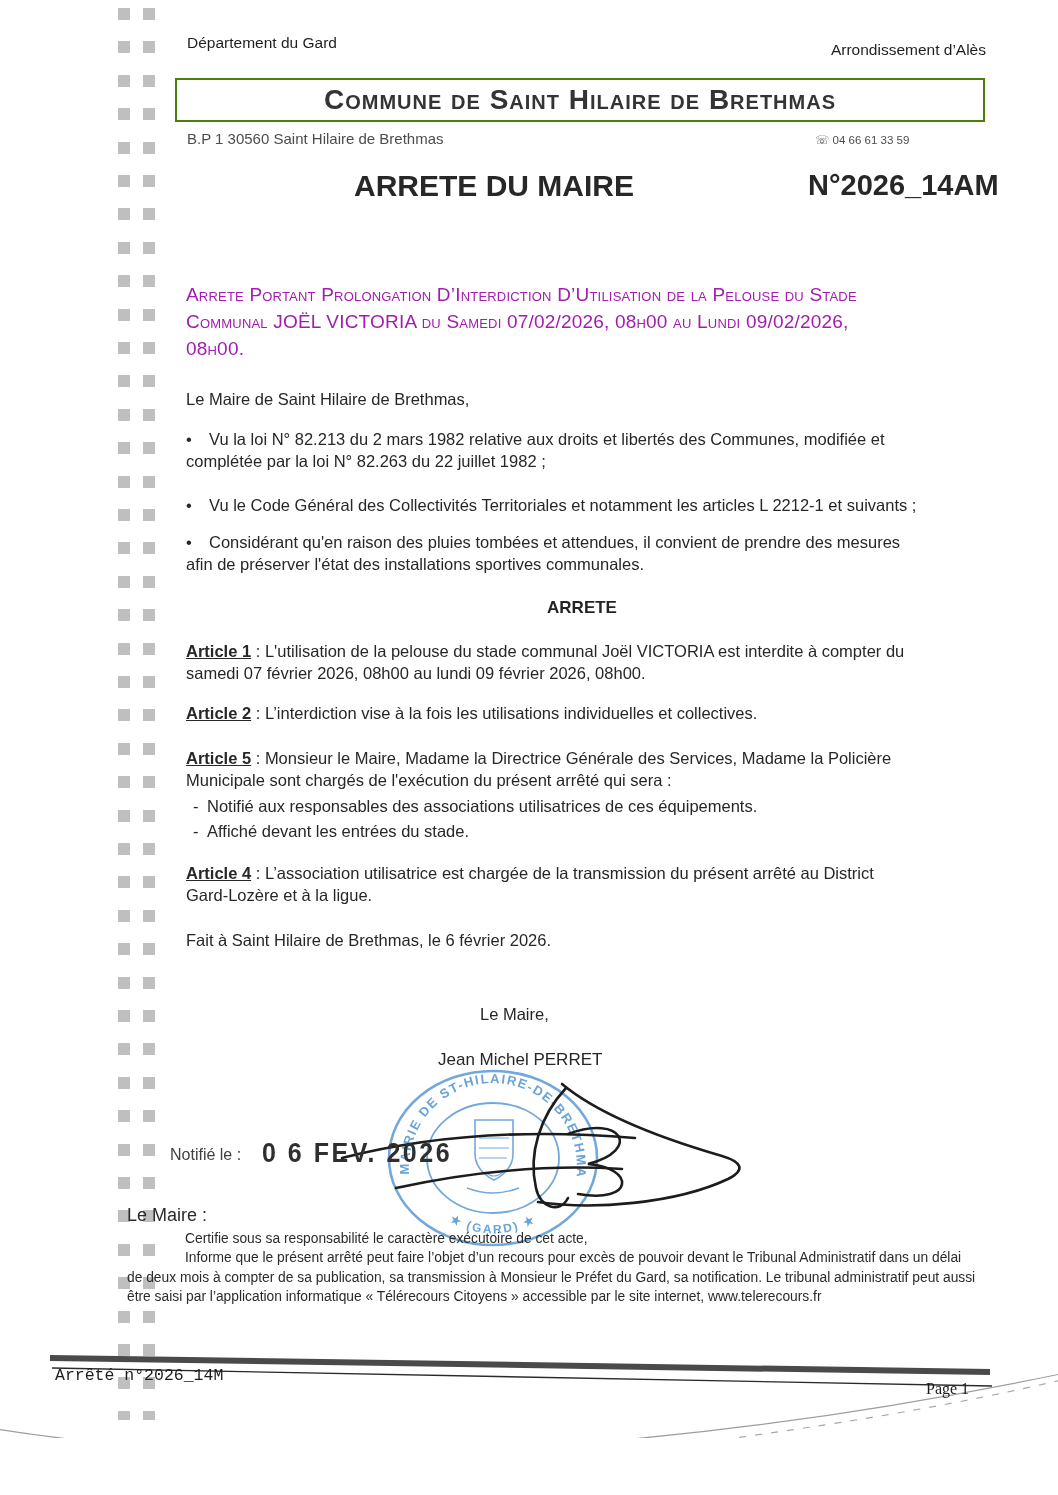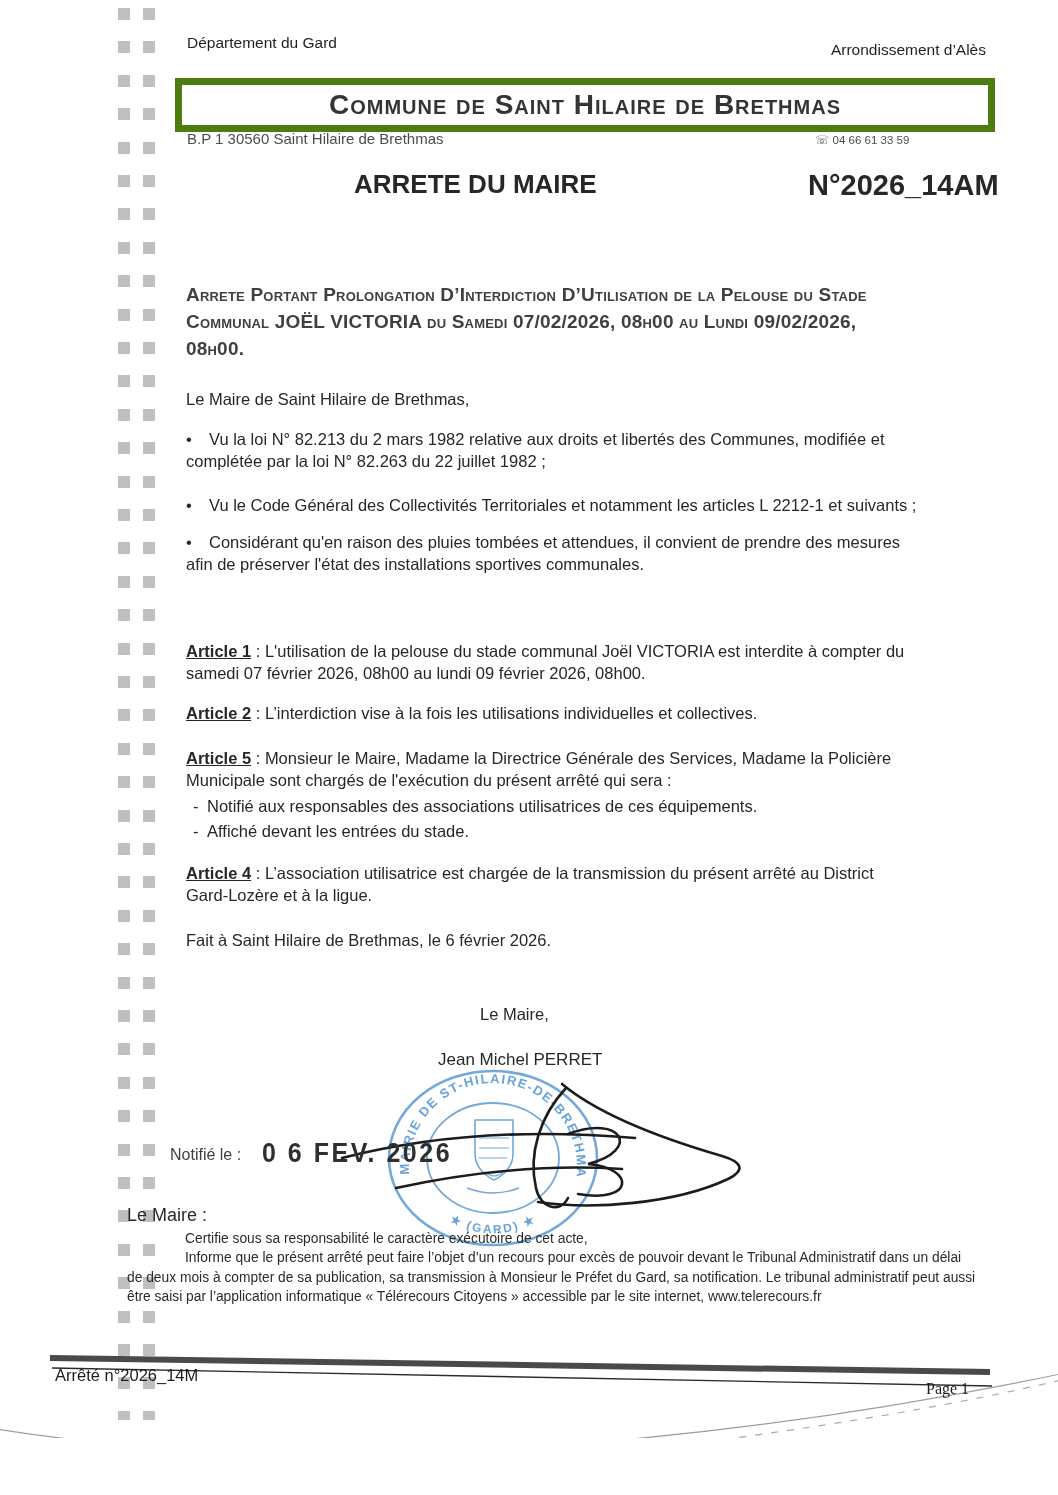--- a/index.html
+++ b/index.html
@@ -13,36 +13,36 @@
     position:absolute;top:8px;width:12px;height:1412px;opacity:.85;
     background:repeating-linear-gradient(to bottom,#b4b4b4 0 12px,transparent 12px 33.4px);
   }
   #perf-a{left:118px;} #perf-b{left:143px;}
 
   #content{position:absolute;left:186px;top:0;width:800px;height:1495px;}
 
   .dept{top:34px;left:1px;font-size:15.5px;color:#1f1f1f;}
   .arrond{top:41px;left:0;width:800px;text-align:right;font-size:15.5px;color:#1f1f1f;}
   .commune-box{
-    top:78px;left:-11px;width:806px;height:40px;border:7px solid #4d7c0f;
+    top:78px;left:-11px;width:806px;height:40px;border:2px solid #4d7c0f;
     display:flex;align-items:center;justify-content:center;
   }
   .commune-box span{
     font-variant:small-caps;font-weight:bold;font-size:28px;letter-spacing:1px;color:#343434;
     white-space:nowrap;
   }
   .address{top:130px;left:1px;font-size:15px;color:#4c4c4c;}
   .phone{top:133px;left:629px;font-size:11.5px;color:#4c4c4c;}
   .title-row{top:169px;left:168px;width:620px;white-space:nowrap;}
-  .title-row .t1{font-size:26px;font-weight:bold;color:#272727;}
+  .title-row .t1{font-size:30px;font-weight:bold;color:#272727;}
   .title-row .t2{font-size:29px;font-weight:bold;color:#272727;position:absolute;left:454px;top:0;}
 
   .subject{
-    top:281px;left:0;width:815px;font-variant:small-caps;font-weight:bold;font-size:19px;
-    line-height:27px;color:#404040;white-space:pre-line;letter-spacing:.2px;
+    top:281px;left:0;width:815px;font-variant:small-caps;font-weight:normal;font-size:19px;
+    line-height:27px;color:#a21caf;white-space:pre-line;letter-spacing:.2px;
   }
   .body-text{font-size:16.5px;line-height:21.5px;white-space:pre-line;color:#272727;}
   .salutation{top:389px;left:0;}
   .recital{left:0;width:792px;}
   .r1{top:429px;} .r2{top:495px;} .r3{top:532px;}
   .marker{display:inline-block;width:23px;}
   .decree-heading{top:598px;left:0;width:792px;text-align:center;font-weight:bold;font-size:17px;color:#242424;}
   .article{left:0;width:792px;}
   .a1{top:641px;} .a2{top:703px;} .a3{top:748px;} .a4{top:863px;}
   .article .lbl{font-weight:bold;text-decoration:underline;}
@@ -55,21 +55,21 @@
 
   .notified-label{top:1146px;left:170px;font-size:16px;color:#404040;}
   .date-stamp{
     top:1138px;left:262px;font-size:25px;font-weight:bold;letter-spacing:2.5px;color:#2f2f2f;
     transform:scaleY(1.08);white-space:nowrap;
   }
   .cert{top:1206px;left:127px;width:905px;font-size:13.8px;line-height:19.6px;color:#2b2b2b;}
   .cert .intro{font-size:18px;margin:0 0 3px 0;}
   .cert p{margin:0;text-indent:58px;white-space:pre-line;}
 
-  .ref{top:1366px;left:55px;font-family:Liberation Sans, sans-serif;font-size:16.5px;color:#1d1d1d;}
+  .ref{top:1366px;left:55px;font-family:Liberation Mono, monospace;font-size:16.5px;color:#1d1d1d;}
   .pagenum{top:1380px;left:926px;font-family:"Liberation Serif",serif;font-size:16px;color:#1d1d1d;}
 
   .print-info{
     top:1452px;left:648px;display:flex;align-items:center;gap:14px;
     font-size:9.5px;letter-spacing:.4px;color:#c6c6c6;white-space:nowrap;
   }
   .print-info .logo{display:flex;align-items:center;gap:2px;color:#bcbcbc;font-size:8px;font-weight:bold;font-style:italic;}
   svg{display:block;}
   .no-sel{user-select:none;}
 </style>
@@ -103,20 +103,21 @@
 08h00.</div>
 
     <div class="abs salutation body-text">Le Maire de Saint Hilaire de Brethmas,</div>
 
     <div class="abs recital r1 body-text"><span class="marker">•</span><span>Vu la loi N° 82.213 du 2 mars 1982 relative aux droits et libertés des Communes, modifiée et
 complétée par la loi N° 82.263 du 22 juillet 1982 ;</span></div>
     <div class="abs recital r2 body-text"><span class="marker">•</span><span>Vu le Code Général des Collectivités Territoriales et notamment les articles L 2212-1 et suivants ;</span></div>
     <div class="abs recital r3 body-text"><span class="marker">•</span><span>Considérant qu'en raison des pluies tombées et attendues, il convient de prendre des mesures
 afin de préserver l'état des installations sportives communales.</span></div>
 
+    <div class="abs decree-heading">ARRETE</div>
 
     <div class="abs article a1 body-text"><span class="lbl">Article 1</span><span> : L'utilisation de la pelouse du stade communal Joël VICTORIA est interdite à compter du
 samedi 07 février 2026, 08h00 au lundi 09 février 2026, 08h00.</span></div>
     <div class="abs article a2 body-text"><span class="lbl">Article 2</span><span> : L’interdiction vise à la fois les utilisations individuelles et collectives.</span></div>
     <div class="abs article a3 body-text"><span class="lbl">Article 5</span><span> : Monsieur le Maire, Madame la Directrice Générale des Services, Madame la Policière
 Municipale sont chargés de l'exécution du présent arrêté qui sera :</span></div>
 
     <div class="abs dash-item d1 body-text"><span class="marker">-</span><span>Notifié aux responsables des associations utilisatrices de ces équipements.</span></div>
     <div class="abs dash-item d2 body-text"><span class="marker">-</span><span>Affiché devant les entrées du stade.</span></div>
 

